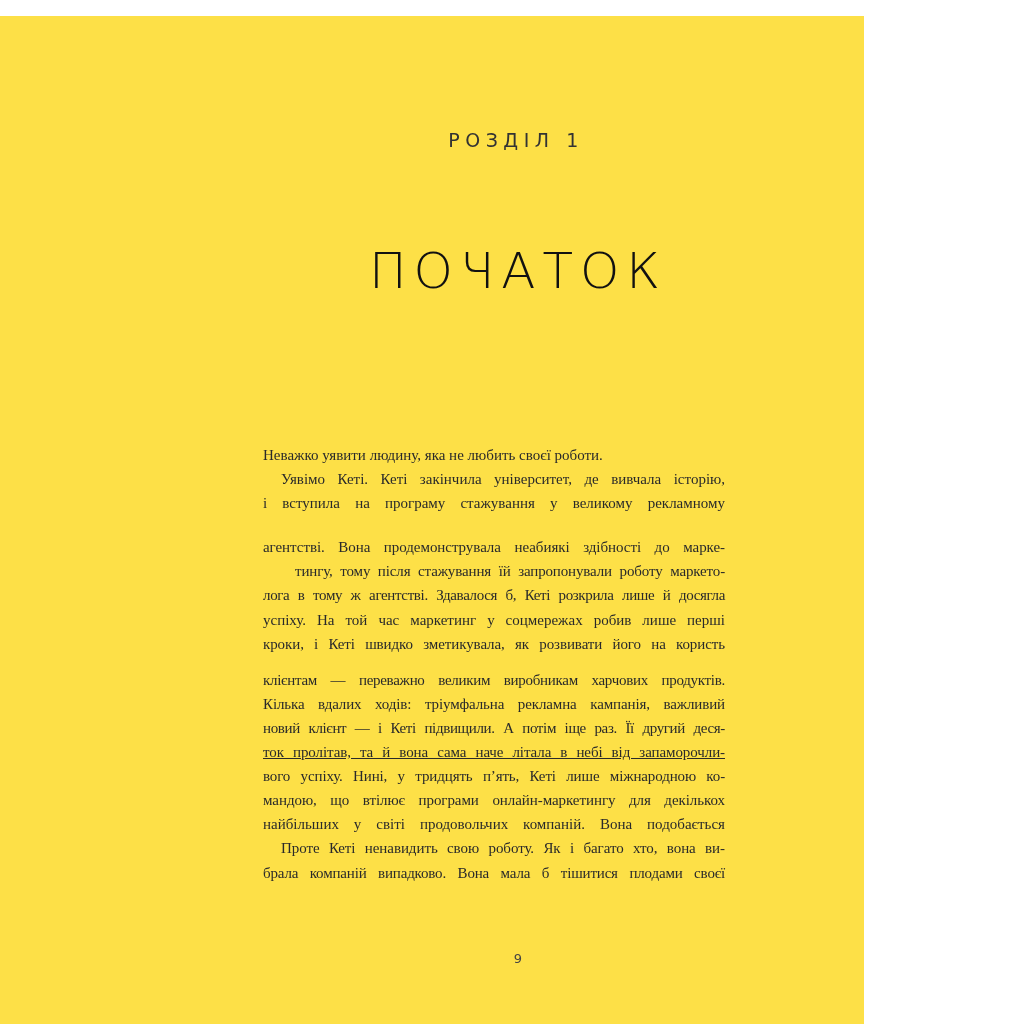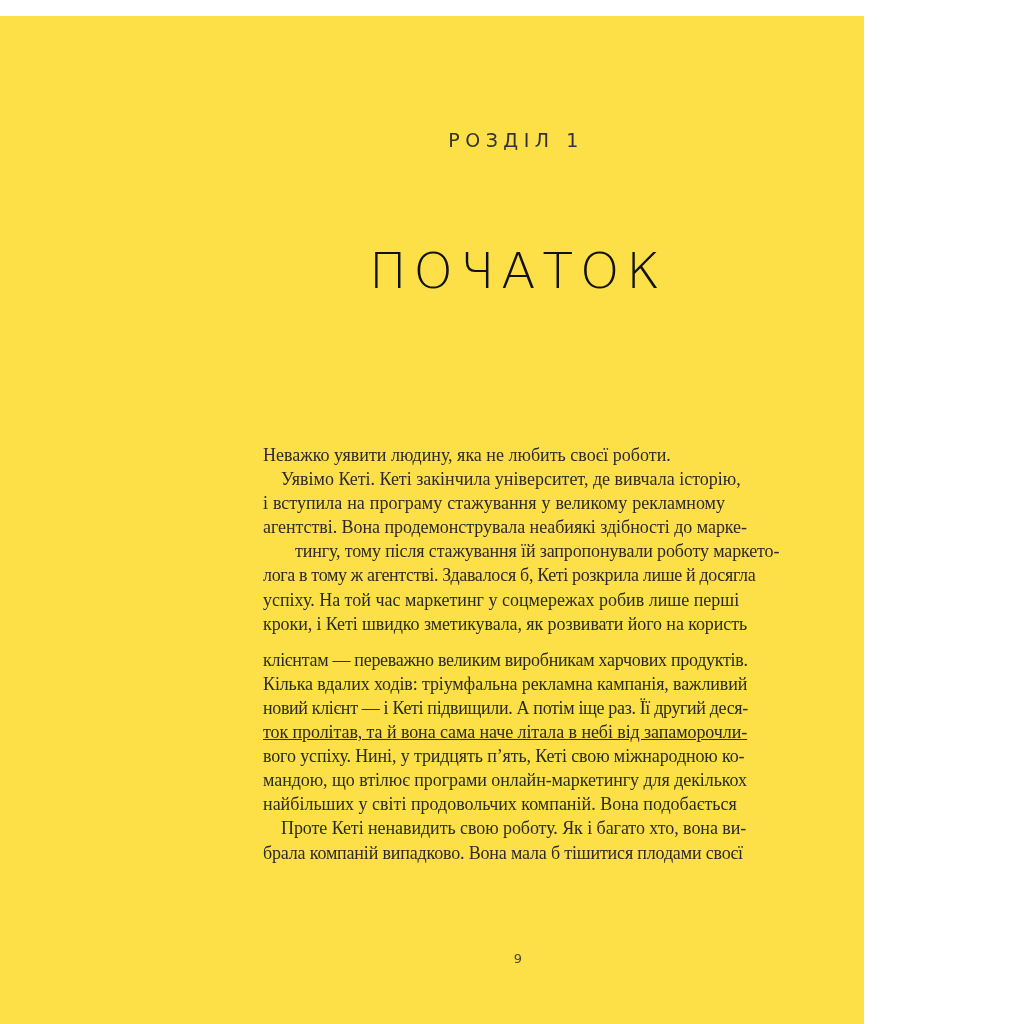--- a/index.html
+++ b/index.html
@@ -47,21 +47,21 @@
       margin: 0;
       -webkit-text-stroke: 0;
       padding-left: 6px;
     }
     .body-text {
       position: absolute;
       left: 263px;
       top: 427px;
       width: 462px;
       font-family: "Liberation Serif", serif;
-      font-size: 18px;
+      font-size: 15px;
       line-height: 24.1px;
       color: #2a2a2a;
     }
     .line {
       display: block;
       white-space: nowrap;
       text-align: justify;
       text-align-last: justify;
       height: 24.1px;
     }
@@ -89,30 +89,30 @@
 <div class="page">
   <div class="chapter-label">РОЗДІЛ 1</div>
   <h1 class="chapter-title">ПОЧАТОК</h1>
 
   <div class="body-text">
 
     <span class="line last">Неважко уявити людину, яка не любить своєї роботи.</span>
 
     <span class="line indent"><span>Уявімо Кеті. Кеті закінчила університет, де вивчала історію,</span></span>
     <span class="line"><span>і вступила на програму стажування у великому рекламному</span></span>
-    <span class="line" style="letter-spacing: -0.0530225px;"><span>агентстві. Вона продемонструвала неабиякі здібності до марке-</span></span>
+    <span class="line" style="letter-spacing: -0.0530225px; margin-top: 20px;"><span>агентстві. Вона продемонструвала неабиякі здібності до марке-</span></span>
     <span class="line" style="letter-spacing: -0.138832px; margin-left: 32px;"><span>тингу, тому після стажування їй запропонували роботу маркето-</span></span>
     <span class="line" style="letter-spacing: -0.35464px;"><span>лога в тому ж агентстві. Здавалося б, Кеті розкрила лише й досягла</span></span>
     <span class="line"><span>успіху. На той час маркетинг у соцмережах робив лише перші</span></span>
     <span class="line" style="letter-spacing: -0.0897177px;"><span>кроки, і Кеті швидко зметикувала, як розвивати його на користь</span></span>
     <span class="line" style="letter-spacing: -0.290784px; margin-top: 12px;"><span>клієнтам — переважно великим виробникам харчових продуктів.</span></span>
     <span class="line" style="letter-spacing: -0.123958px;"><span>Кілька вдалих ходів: тріумфальна рекламна кампанія, важливий</span></span>
     <span class="line" style="letter-spacing: -0.349038px;"><span>новий клієнт — і Кеті підвищили. А потім іще раз. Її другий деся-</span></span>
     <span class="line" style="letter-spacing: -0.0864258px; text-decoration: underline;"><span>ток пролітав, та й вона сама наче літала в небі від запаморочли-</span></span>
-    <span class="line" style="letter-spacing: -0.131448px;"><span>вого успіху. Нині, у тридцять п’ять, Кеті свою міжнародною ко-</span></span>
+    <span class="line" style="letter-spacing: -0.131448px;"><span>вого успіху. Нині, у тридцять п’ять, Кеті лише міжнародною ко-</span></span>
     <span class="line" style="letter-spacing: -0.0646552px;"><span>мандою, що втілює програми онлайн-маркетингу для декількох</span></span>
     <span class="line"><span>найбільших у світі продовольчих компаній. Вона подобається</span></span>
 
     <span class="line indent" style="letter-spacing: -0.0692708px;"><span>Проте Кеті ненавидить свою роботу. Як і багато хто, вона ви-</span></span>
     <span class="line" style="letter-spacing: -0.173437px;"><span>брала компаній випадково. Вона мала б тішитися плодами своєї</span></span>
   </div>
 
   <div class="page-number">9</div>
 </div>
 

